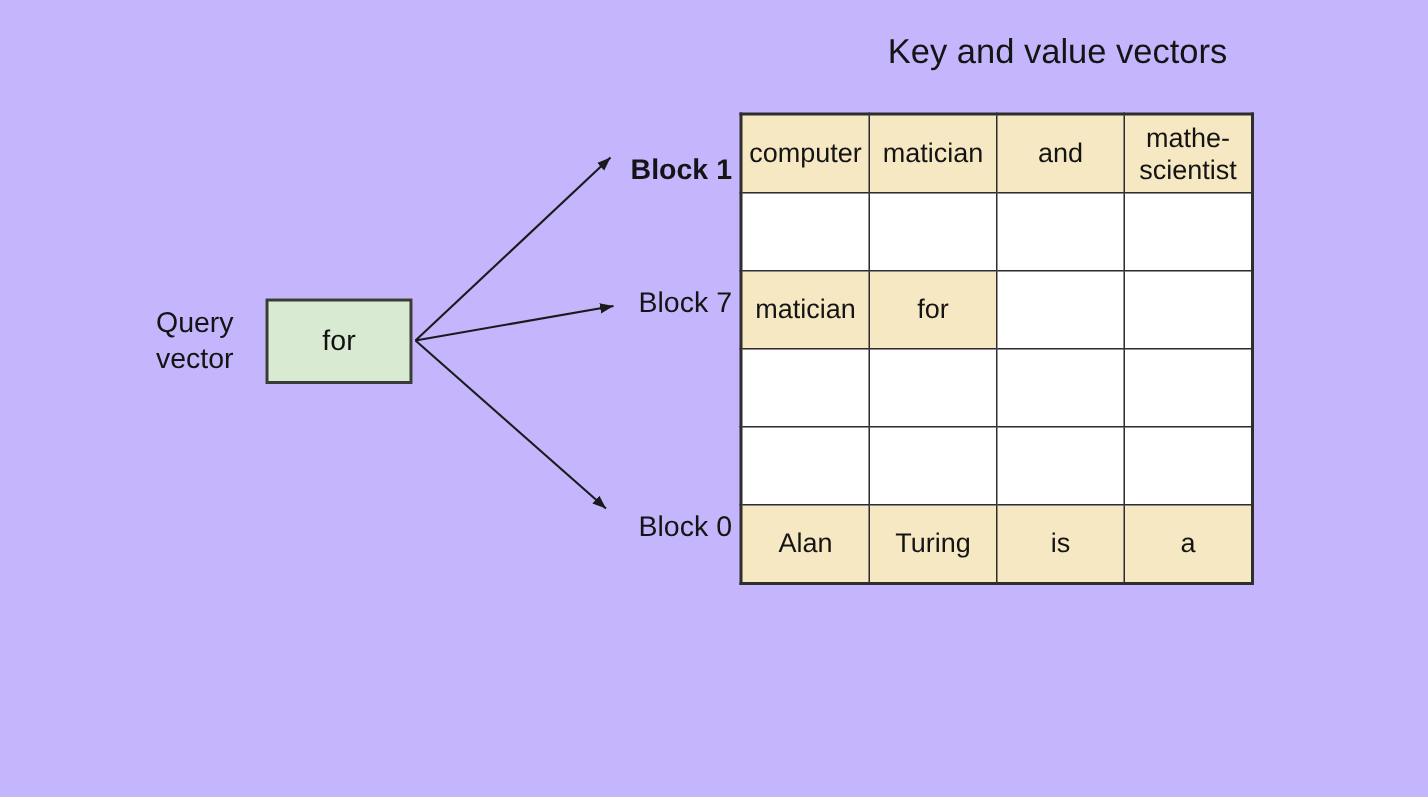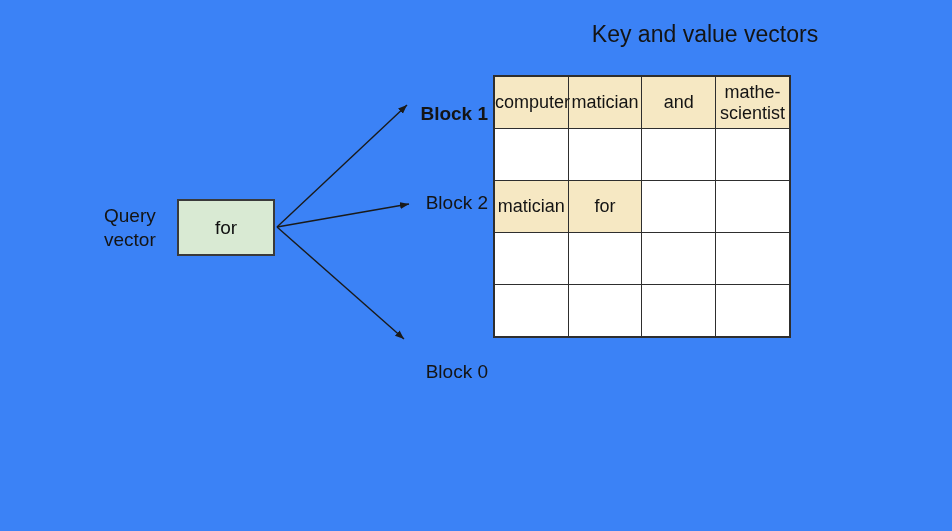--- a/index.html
+++ b/index.html
@@ -4,21 +4,21 @@
 <style>
   html, body {
     margin: 0;
     padding: 0;
     background: #ffffff;
   }
   .canvas {
     position: relative;
     width: 952px;
     height: 531px;
-    background: #3b82f6;
+    background: #c4b5fd;
     font-family: "Liberation Sans", sans-serif;
     color: #111111;
     overflow: hidden;
   }
   .diagram-title {
     position: absolute;
     left: 705px;
     top: 21px;
     transform: translateX(-50%);
     font-size: 23px;
@@ -65,28 +65,28 @@
     left: 402px;
     width: 86px;
     text-align: right;
     font-size: 19px;
     line-height: 20px;
     white-space: nowrap;
     color: #141414;
   }
   .block-label-1 { top: 104px; font-weight: bold; }
   .block-label-2 { top: 193px; }
-  .block-label-0 { top: 362px; }
+  .block-label-0 { top: 342px; }
   .kv-table {
     position: absolute;
     left: 493px;
     top: 75px;
     border-collapse: collapse;
     table-layout: fixed;
-    width: 298px;
+    width: 343px;
     border: 2px solid #2e2e2e;
   }
   .kv-table td {
     width: 25%;
     height: 51px;
     border: 1.5px solid #2e2e2e;
     background: #ffffff;
     text-align: center;
     vertical-align: middle;
     font-size: 18px;
@@ -118,21 +118,21 @@
       <marker id="arrowhead" markerUnits="userSpaceOnUse" markerWidth="10" markerHeight="8" refX="9" refY="3.5" orient="auto">
         <path d="M0,0 L9,3.5 L0,7 Z" fill="#1a1a1a"></path>
       </marker>
     </defs>
     <line x1="277" y1="227" x2="407" y2="105" marker-end="url(#arrowhead)"></line>
     <line x1="277" y1="227" x2="409" y2="204" marker-end="url(#arrowhead)"></line>
     <line x1="277" y1="227" x2="404" y2="339" marker-end="url(#arrowhead)"></line>
   </svg>
 
   <div class="block-label block-label-1">Block 1</div>
-  <div class="block-label block-label-2">Block 2</div>
+  <div class="block-label block-label-2">Block 7</div>
   <div class="block-label block-label-0">Block 0</div>
 
   <table class="kv-table">
     <tbody>
       <tr>
           <td>computer</td>
           <td>matician</td>
           <td>and</td>
           <td>mathe-
 scientist</td>
@@ -154,16 +154,22 @@
           <td></td>
           <td></td>
           <td></td>
         </tr>
       <tr>
           <td></td>
           <td></td>
           <td></td>
           <td></td>
         </tr>
+      <tr>
+          <td>Alan</td>
+          <td>Turing</td>
+          <td>is</td>
+          <td>a</td>
+        </tr>
     </tbody>
   </table>
 
 </div>
 
 </body></html>

